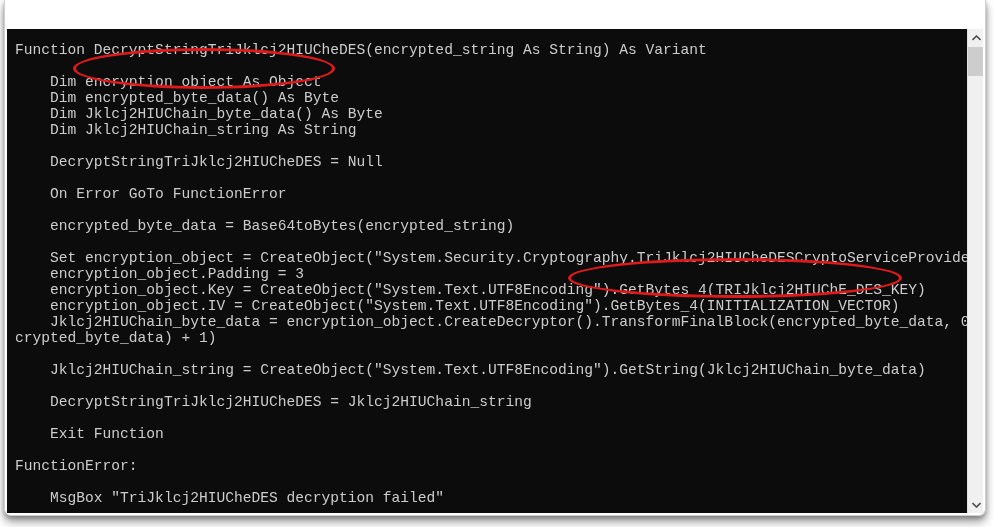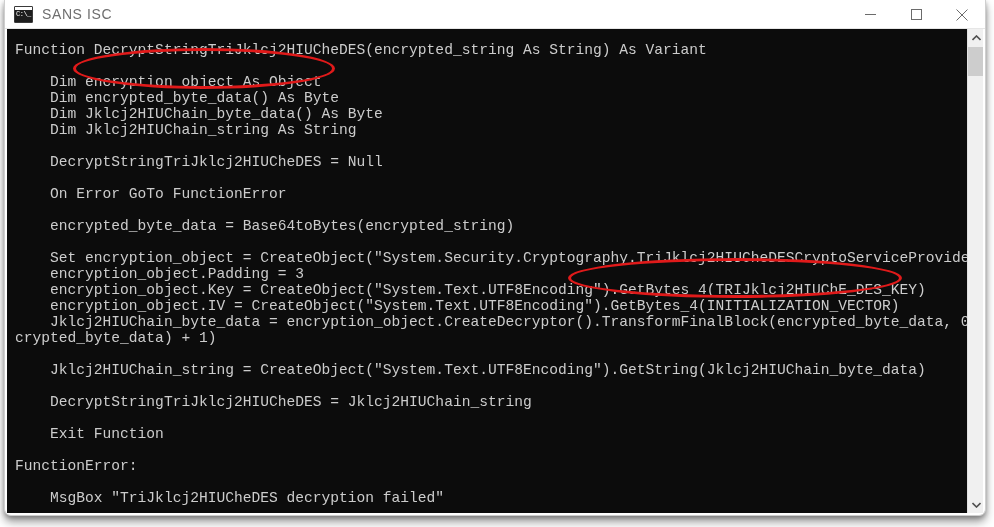--- a/index.html
+++ b/index.html
@@ -193,45 +193,20 @@
     height: 40px;
   }
 </style>
 </head>
 <body>
 
 <div id="app">
 
   <div class="window">
 
-    <div class="titlebar">
-      <div class="app-icon">
-        <span class="glyph">C:\_</span>
-      </div>
-      <div class="window-title">SANS ISC</div>
-
-      <div class="window-controls">
-        <div class="win-btn">
-          <svg width="11" height="11" viewBox="0 0 11 11" aria-hidden="true">
-            <line x1="0" y1="5.5" x2="11" y2="5.5" stroke="currentColor" stroke-width="1"></line>
-          </svg>
-        </div>
-        <div class="win-btn">
-          <svg width="11" height="11" viewBox="0 0 11 11" aria-hidden="true">
-            <rect x="0.5" y="0.5" width="10" height="10" fill="none" stroke="currentColor" stroke-width="1"></rect>
-          </svg>
-        </div>
-        <div class="win-btn">
-          <svg width="12" height="12" viewBox="0 0 12 12" aria-hidden="true">
-            <line x1="0.5" y1="0.5" x2="11.5" y2="11.5" stroke="currentColor" stroke-width="1"></line>
-            <line x1="11.5" y1="0.5" x2="0.5" y2="11.5" stroke="currentColor" stroke-width="1"></line>
-          </svg>
-        </div>
-      </div>
-    </div>
 
     <div class="console">
 
       <div class="code-area">
         <pre class="code">Function DecryptStringTriJklcj2HIUCheDES(encrypted_string As String) As Variant
 
     Dim encryption_object As Object
     Dim encrypted_byte_data() As Byte
     Dim Jklcj2HIUChain_byte_data() As Byte
     Dim Jklcj2HIUChain_string As String

